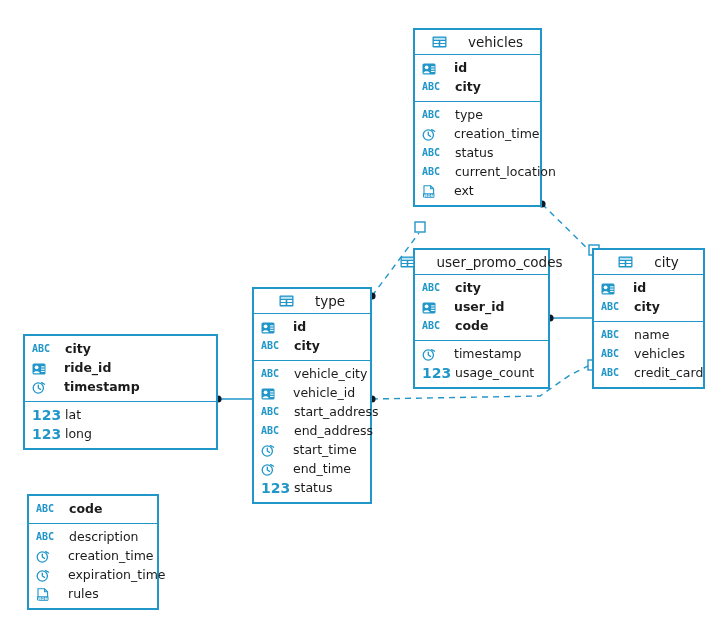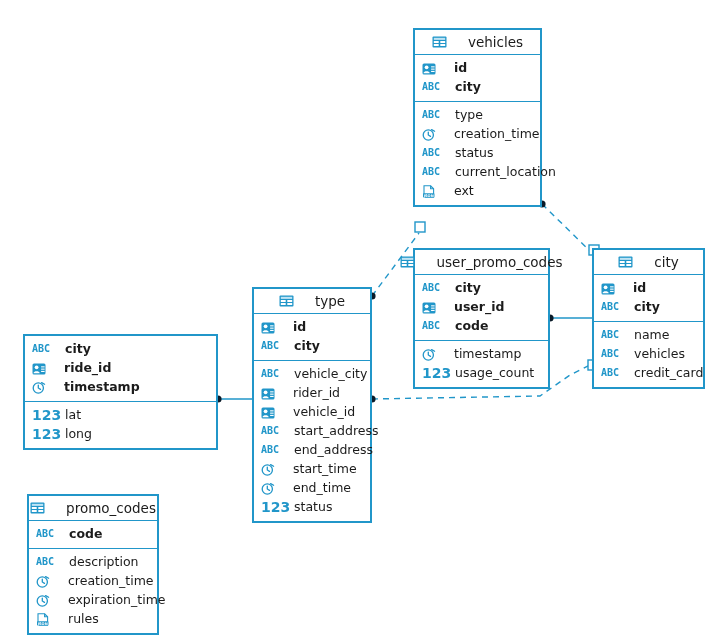--- a/index.html
+++ b/index.html
@@ -317,33 +317,20 @@
             <span class="ic">
               <svg width="14" height="12" viewBox="0 0 14 12">
                 <rect x="0.5" y="0.5" width="13" height="11" rx="1.5" fill="#2196c9"></rect>
                 <circle cx="4.6" cy="4.3" r="1.9" fill="#ffffff"></circle>
                 <path d="M1.5 10.2 C1.9 7.6 7.3 7.6 7.7 10.2 Z" fill="#ffffff"></path>
                 <rect x="9.1" y="3.3" width="3.5" height="1.1" fill="#ffffff"></rect>
                 <rect x="9.1" y="5.6" width="3.5" height="1.1" fill="#ffffff"></rect>
                 <rect x="9.1" y="7.9" width="3.5" height="1.1" fill="#ffffff"></rect>
               </svg>
             </span>
-            <span class="fname">rider_id</span>
-          </div>
-          <div class="field-row">
-            <span class="ic">
-              <svg width="14" height="12" viewBox="0 0 14 12">
-                <rect x="0.5" y="0.5" width="13" height="11" rx="1.5" fill="#2196c9"></rect>
-                <circle cx="4.6" cy="4.3" r="1.9" fill="#ffffff"></circle>
-                <path d="M1.5 10.2 C1.9 7.6 7.3 7.6 7.7 10.2 Z" fill="#ffffff"></path>
-                <rect x="9.1" y="3.3" width="3.5" height="1.1" fill="#ffffff"></rect>
-                <rect x="9.1" y="5.6" width="3.5" height="1.1" fill="#ffffff"></rect>
-                <rect x="9.1" y="7.9" width="3.5" height="1.1" fill="#ffffff"></rect>
-              </svg>
-            </span>
             <span class="fname">vehicle_id</span>
           </div>
           <div class="field-row">
             <span class="ic ic-abc">ABC</span>
             <span class="fname">start_address</span>
           </div>
           <div class="field-row">
             <span class="ic ic-abc">ABC</span>
             <span class="fname">end_address</span>
           </div>
@@ -408,33 +395,20 @@
             <span class="ic ic-123">123</span>
             <span class="fname">lat</span>
           </div>
           <div class="field-row">
             <span class="ic ic-123">123</span>
             <span class="fname">long</span>
           </div>
         </div>
       </div>
       <div class="table-node" style="left: 27px; top: 494px; width: 132px;">
-        <div class="tbl-header">
-          <span class="ic">
-            <svg width="15" height="12" viewBox="0 0 15 12">
-              <rect x="0.5" y="0.5" width="14" height="11" rx="1" fill="#2196c9"></rect>
-              <rect x="1.8" y="1.8" width="11.4" height="2.1" fill="#bfe4f5"></rect>
-              <rect x="1.8" y="5.0" width="4.9" height="2.0" fill="#ffffff"></rect>
-              <rect x="8.3" y="5.0" width="4.9" height="2.0" fill="#ffffff"></rect>
-              <rect x="1.8" y="8.0" width="4.9" height="2.0" fill="#ffffff"></rect>
-              <rect x="8.3" y="8.0" width="4.9" height="2.0" fill="#ffffff"></rect>
-            </svg>
-          </span>
-          <span>promo_codes</span>
-        </div>
         <div class="tbl-section pk">
           <div class="field-row bold">
             <span class="ic ic-abc">ABC</span>
             <span class="fname">code</span>
           </div>
         </div>
         <div class="tbl-section">
           <div class="field-row">
             <span class="ic ic-abc">ABC</span>
             <span class="fname">description</span>

